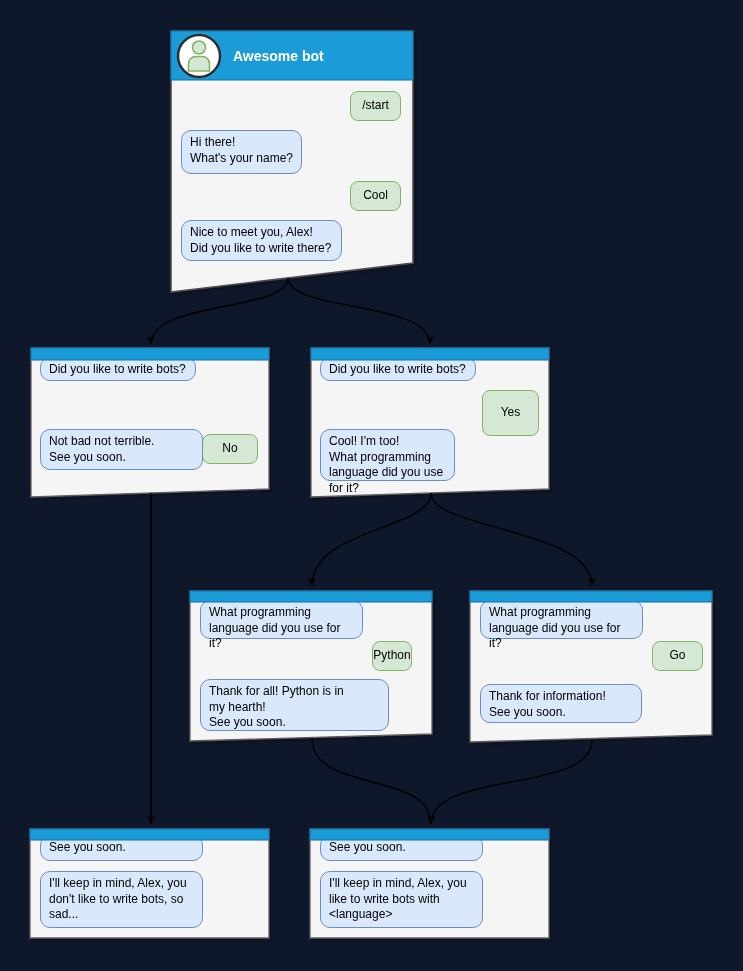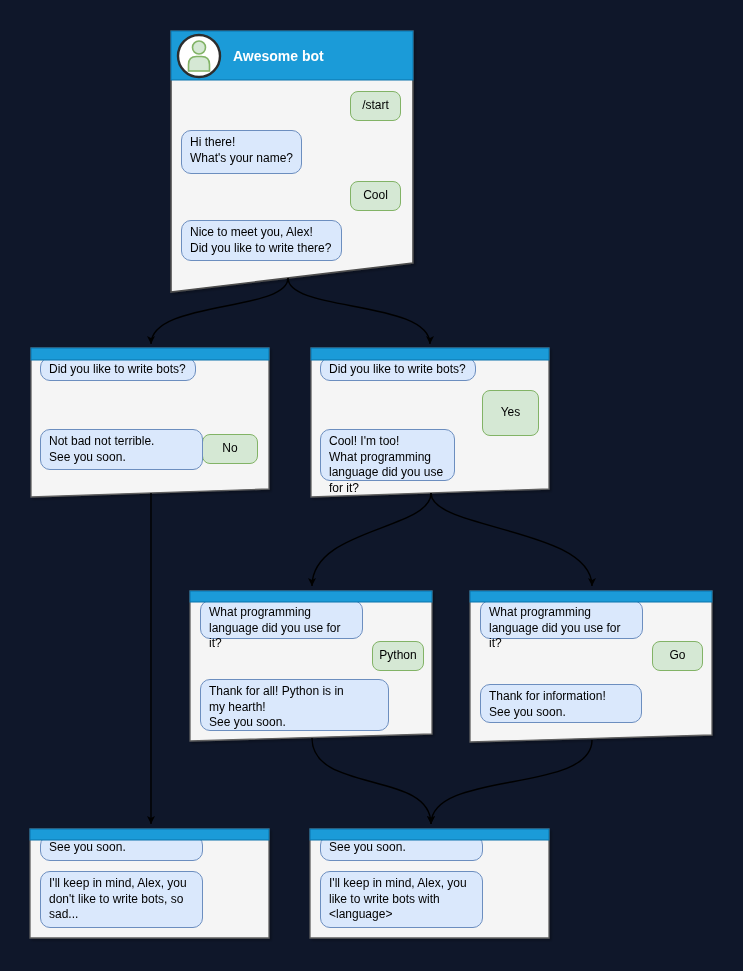--- a/index.html
+++ b/index.html
@@ -72,21 +72,21 @@
     <div class="bubble bot" style="left:9px;top:9px;width:156px;height:24px;">Did you like to write bots?</div>
     <div class="bubble user" style="left:171px;top:42px;width:57px;height:46px;">Yes</div>
     <div class="bubble bot" style="left:9px;top:81px;width:135px;height:52px;">Cool! I'm too!
 What programming
 language did you use for it?</div>
   </div>
 
   <div class="win" style="left:190px;top:591px;width:242px;height:150px;">
     <div class="bubble bot" style="left:10px;top:9px;width:163px;height:39px;">What programming
 language did you use for it?</div>
-    <div class="bubble user" style="left:182px;top:50px;width:52px;height:30px;">Python</div>
+    <div class="bubble user" style="left:182px;top:50px;width:40px;height:30px;">Python</div>
     <div class="bubble bot" style="left:10px;top:88px;width:189px;height:52px;">Thank for all! Python is in
 my hearth!
 See you soon.</div>
   </div>
 
   <div class="win" style="left:470px;top:591px;width:242px;height:151px;">
     <div class="bubble bot" style="left:10px;top:9px;width:163px;height:39px;">What programming
 language did you use for it?</div>
     <div class="bubble user" style="left:182px;top:50px;width:51px;height:16px;">Go</div>
     <div class="bubble bot" style="left:10px;top:93px;width:162px;height:39px;">Thank for information!

